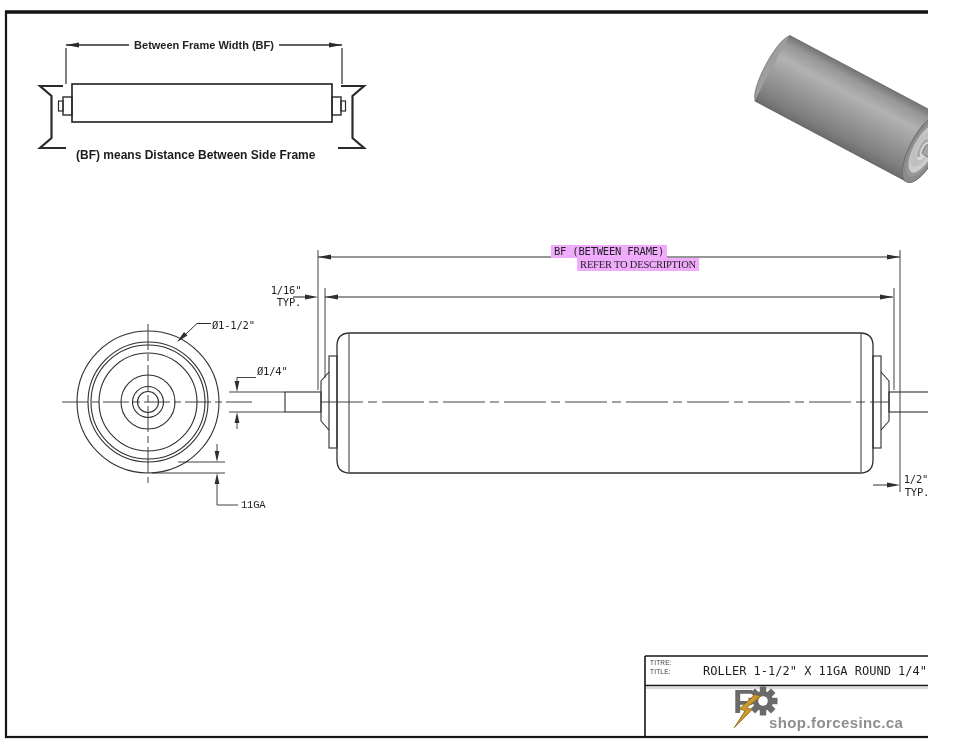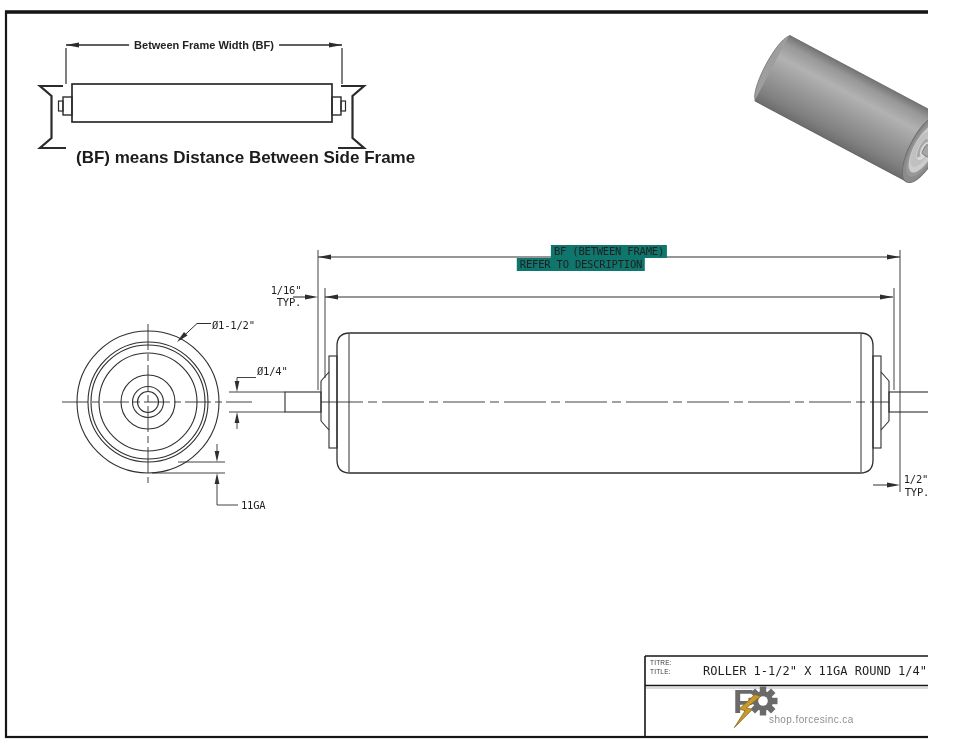--- a/index.html
+++ b/index.html
@@ -1,30 +1,30 @@
 <!DOCTYPE html>
 <html><head>
 <meta charset="utf-8">
 <style>
   html,body{margin:0;padding:0;background:#ffffff;}
   #sheet{position:relative;width:928px;height:749px;background:#ffffff;overflow:hidden;
          font-family:"Liberation Sans",sans-serif;}
   svg{position:absolute;left:0;top:0;}
   .txt{position:absolute;white-space:nowrap;color:#1f1f1f;}
   .cad{font-family:"DejaVu Sans Mono",monospace;font-size:10.5px;line-height:13px;letter-spacing:-0.2px;}
-  .cad.bg{background:#0f766e;padding:0 3px;text-align:center;}
+  .cad.bg{background:#f0abfc;padding:0 3px;text-align:center;}
   .ctr{transform:translateX(-50%);}
   .inset-dim{font-family:"Liberation Sans",sans-serif;font-weight:bold;font-size:11px;line-height:13px;
              color:#222;background:#fff;padding:0 5px;}
-  .inset-cap{font-family:"Liberation Sans",sans-serif;font-weight:bold;font-size:17px;color:#1c1c1c;}
+  .inset-cap{font-family:"Liberation Sans",sans-serif;font-weight:bold;font-size:12px;color:#1c1c1c;}
   .tb-label{font-size:6.5px;line-height:8px;color:#3a3a3a;letter-spacing:0.2px;}
   .tb-title{font-family:"DejaVu Sans Mono",monospace;font-size:12px;color:#1f1f1f;letter-spacing:0;}
   .logo-row{position:absolute;left:733px;top:684px;height:34px;display:flex;align-items:center;}
   .logo-letter{font-weight:700;font-size:34px;letter-spacing:0.5px;line-height:34px;}
-  .logo-url{position:absolute;left:769px;top:714px;font-weight:400;font-size:10px;color:#8f8f8f;letter-spacing:0.4px;}
+  .logo-url{position:absolute;left:769px;top:714px;font-weight:700;font-size:15px;color:#8f8f8f;letter-spacing:0.4px;}
   .bolt{position:absolute;left:735px;top:693px;transform:rotate(6deg);}
 </style>
 </head>
 <body>
 
 <div id="sheet">
 
   <svg width="977" height="749" viewBox="0 0 977 749">
     <defs>
       <linearGradient id="bodyGrad" x1="0" y1="0" x2="0" y2="1">
@@ -194,26 +194,26 @@
         <circle cx="0" cy="0" r="10" fill="#6a6a6a"></circle>
         <circle cx="0" cy="0" r="4.8" fill="#ffffff"></circle>
       </g>
     </g>
   </svg>
 
   <span class="txt inset-dim ctr" style="left:204px;top:38.5px;">Between Frame Width (BF)</span>
   <span class="txt inset-cap" style="left:76px;top:148px;">(BF) means Distance Between Side Frame</span>
 
   <span class="txt cad bg ctr" style="left:609px;top:244.5px;">BF (BETWEEN FRAME)</span>
-  <span class="txt cad bg ctr" style="left:581px;top:257.5px;">REFER TO DESCRIPTION</span>
+  <span class="txt cad bg ctr" style="left:638px;top:257.5px;font-family:Liberation Serif, serif;">REFER TO DESCRIPTION</span>
   <span class="txt cad ctr" style="left:286px;top:283.5px;">1/16"</span>
   <span class="txt cad ctr" style="left:289px;top:296px;">TYP.</span>
   <span class="txt cad" style="left:212px;top:318.5px;">Ø1-1/2"</span>
   <span class="txt cad" style="left:257px;top:365px;">Ø1/4"</span>
-  <span class="txt cad" style="left:241px;top:498.5px;">11GA</span>
+  <span class="txt cad" style="left:241px;top:498.5px;font-family:Liberation Mono, monospace;">11GA</span>
   <span class="txt cad ctr" style="left:916px;top:472.5px;">1/2"</span>
   <span class="txt cad ctr" style="left:917px;top:486px;">TYP.</span>
 
   <span class="txt tb-label" style="left:650px;top:659px;">TITRE:</span>
   <span class="txt tb-label" style="left:650px;top:667.5px;">TITLE:</span>
   <span class="txt tb-title ctr" style="left:815px;top:664px;">ROLLER 1-1/2" X 11GA ROUND 1/4"</span>
 
   <div class="logo-row">
     <span class="logo-letter" style="color:#6a6a6a;">F</span>
     <span style="display:inline-block;width:25px;"></span>

